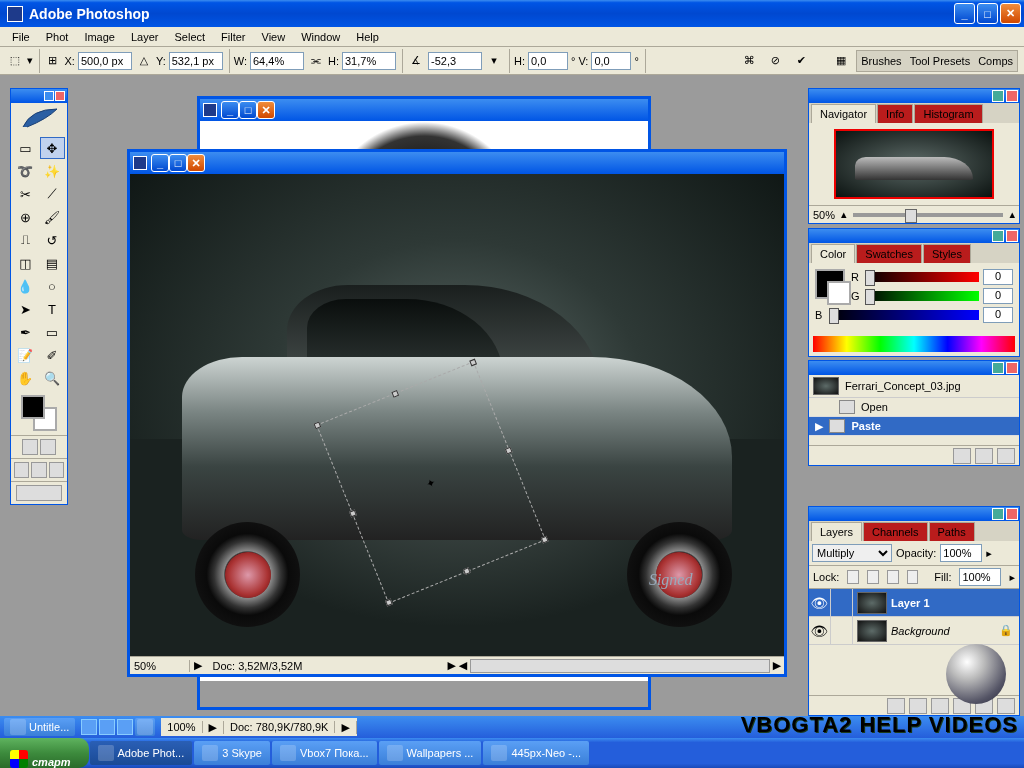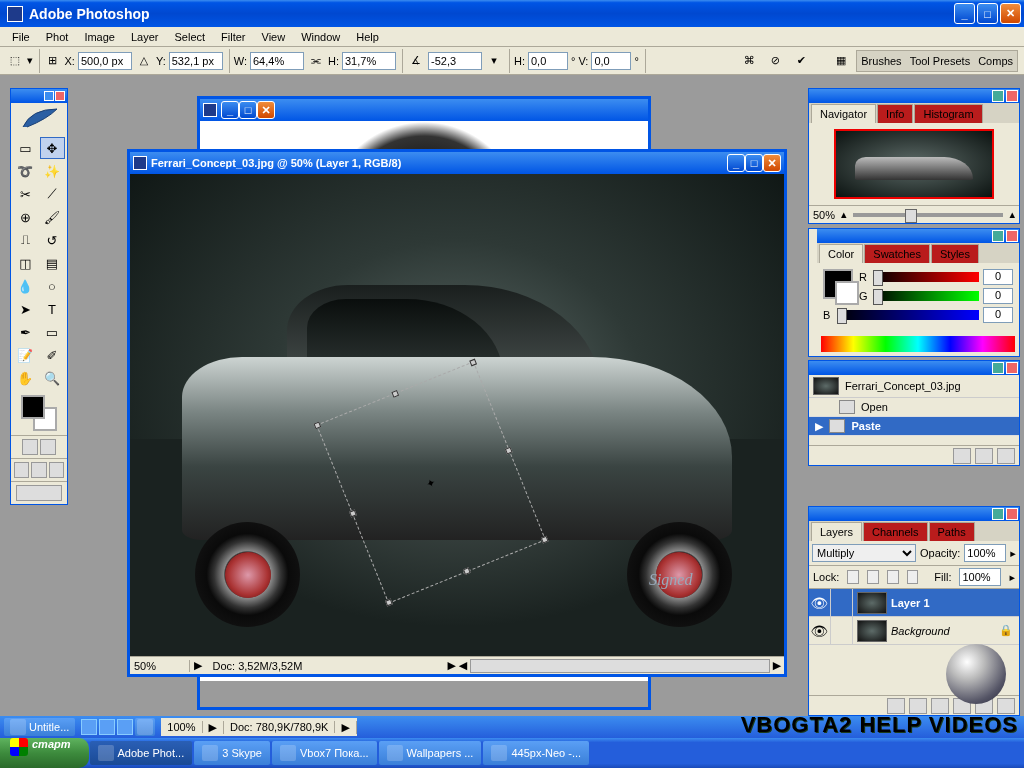--- a/index.html
+++ b/index.html
@@ -100,34 +100,34 @@
 .history-list { height: 70px; }
 .history-thumb-row { display: flex; align-items: center; padding: 2px 4px; gap: 6px; border-bottom: 1px solid #ccc; }
 .history-mini { width: 26px; height: 18px; background: radial-gradient(#5d6b68, #111); border: 1px solid #666; }
 .history-item { display: flex; align-items: center; padding: 2px 4px 2px 30px; gap: 6px; border-bottom: 1px solid #ddd; }
 .history-item.sel { background: #316ac5; color: white; }
 .hist-icon { width: 16px; height: 14px; background: #ddd; border: 1px solid #888; }
 .panel-footer { height: 20px; border-top: 1px solid #aca899; display: flex; justify-content: flex-end; align-items: center; padding: 0 4px; gap: 4px; }
 .pf-btn { width: 18px; height: 16px; border: 1px solid #999; background: #ddd; }
 
 .layers-controls { display: flex; align-items: center; padding: 3px; gap: 4px; border-bottom: 1px solid #aca899; }
-.layers-controls select { width: 104px; height: 18px; border: 1px solid #7f9db9; font-size: 11px; }
+.layers-controls select { width: 80px; height: 18px; border: 1px solid #7f9db9; font-size: 11px; }
 .layers-lock-row { display: flex; align-items: center; padding: 2px 4px; gap: 8px; border-bottom: 1px solid #aca899; font-size: 10px;}
 .lock-icon { width: 14px; height: 14px; border: 1px solid #999; background: #eee; }
 .layer-row { display: flex; align-items: center; height: 28px; border-bottom: 1px solid #ccc; }
 .layer-row.sel { background: #316ac5; color: white; }
 .layer-eye { width: 22px; height: 100%; display: flex; align-items: center; justify-content: center; border-right: 1px solid #ccc; font-size: 14px; }
 .layer-link { width: 22px; height: 100%; border-right: 1px solid #ccc; }
 .layer-thumb { width: 30px; height: 22px; border: 1px solid #666; margin: 0 4px; background: radial-gradient(#5d6b68, #111); }
 .layer-name { flex: 1; }
 .layer-lock { width: 16px; margin-right: 4px; }
 
 
 .taskbar { position: absolute; bottom: 0; left: 0; right: 0; height: 30px; background: linear-gradient(to bottom, #3c8df0 0%, #245edb 15%, #245edb 85%, #1a4ab8 100%); display: flex; align-items: center; }
-.start-btn { height: 30px; padding: 0 18px 0 10px; background: linear-gradient(to bottom, #5fb35f 0%, #3d8b3d 50%, #2a6b2a 100%); color: white; font-weight: bold; font-style: italic; font-size: 15px; display: flex; align-items: flex-start; border-radius: 0 10px 10px 0; gap: 4px; }
+.start-btn { height: 30px; padding: 0 18px 0 10px; background: linear-gradient(to bottom, #5fb35f 0%, #3d8b3d 50%, #2a6b2a 100%); color: white; font-weight: bold; font-style: italic; font-size: 15px; display: flex; align-items: flex-end; border-radius: 0 10px 10px 0; gap: 4px; }
 .start-logo { width: 18px; height: 18px; background: conic-gradient(red 0 25%, green 25% 50%, blue 50% 75%, yellow 75%); border-radius: 3px; }
 .task-item { height: 24px; margin: 0 1px; padding: 0 8px; background: linear-gradient(to bottom, #5a9ff5, #3a7fd8); color: white; display: flex; align-items: center; gap: 4px; border-radius: 2px; font-size: 11px; max-width: 110px; overflow: hidden; }
 .task-item.active { background: linear-gradient(to bottom, #2a5fb5, #1a4a95); }
 .task-icon { width: 16px; height: 16px; background: #fff3; border-radius: 2px; }
 .watermark { position: absolute; right: 6px; bottom: 30px; color: #000000; font-weight: bold; font-size: 22px; font-family: Arial; text-shadow: 1px 1px 0 #1a3a1a; letter-spacing: 1px; }
 
 
 .secbar { position: absolute; bottom: 30px; left: 0; right: 0; height: 22px; background: linear-gradient(#3c8df0, #245edb); display: flex; align-items: center; padding: 0 4px; gap: 2px; }
 .sec-item { height: 18px; background: linear-gradient(#5a9ff5, #3a7fd8); color: white; display: flex; align-items: center; padding: 0 6px; gap: 3px; border-radius: 2px; font-size: 11px; }
 .sec-icons { display: flex; gap: 2px; margin-left: 4px; }
@@ -268,21 +268,20 @@
     <div class="winbtn close">✕</div>
   </div>
   <div class="doc-canvas" style="height:560px; background:#fff;">
     <div style="position:absolute; left:50%; top:0; transform:translateX(-50%); width:200px; height:100px; background:radial-gradient(ellipse at 50% 100%, #1a1a1a 40%, #333 60%, transparent 70%);"></div>
   </div>
 </div>
 
 <div class="docwin" style="left:127px; top:149px; width:660px; height:528px;">
   <div class="dtitle">
     <div class="t-icon"></div>
-    <div class="t-text">Ferrari_Concept_03.jpg @ 50% (Layer 1, RGB/8)</div>
     <div class="winbtn min">_</div>
     <div class="winbtn max">□</div>
     <div class="winbtn close">✕</div>
   </div>
   <div class="doc-canvas" style="height:482px;">
     <div class="car-scene">
       <div class="ground"></div>
       <div class="car-top"></div>
       <div class="car-window"></div>
       <div class="car-body"></div>
@@ -329,21 +328,21 @@
       </div>
     <div class="nav-footer">
       <span>50%</span>
       <span>▴</span>
       <div class="nav-slider"></div>
       <span>▴</span>
     </div>
   </div>
 </div>
 
-<div class="panel" style="top:228px; width:212px;padding-left:8px;">
+<div class="panel" style="top:228px; width:212px;">
   <div class="panel-header">
       <div class="pmini"></div>
       <div class="pclose"></div>
     </div>
   <div class="panel-tabs">
     <div class="ptab active">Color</div>
     <div class="ptab">Swatches</div>
     <div class="ptab">Styles</div>
   </div>
   <div class="panel-body">

